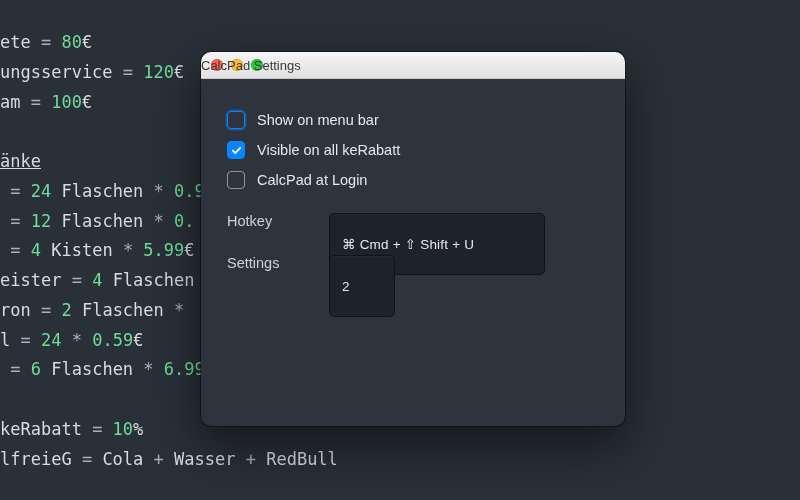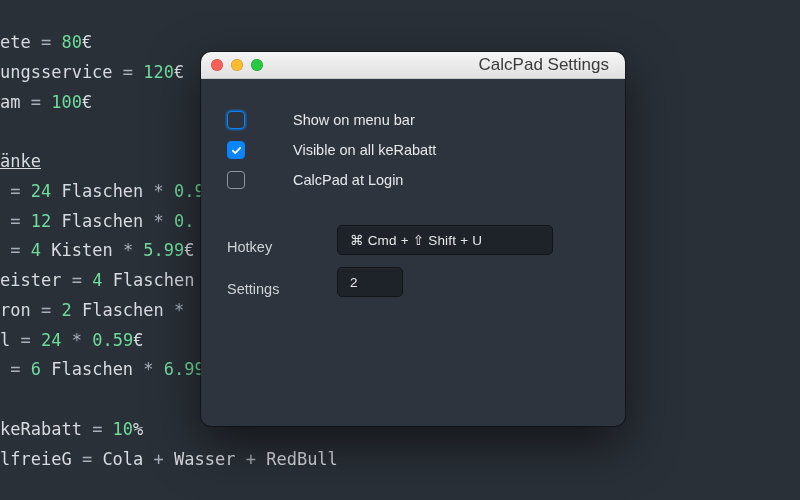--- a/index.html
+++ b/index.html
@@ -75,23 +75,23 @@
   }
   .traffic .dot {
     width: 12px; height: 12px; border-radius: 50%;
     box-shadow: inset 0 0 0 0.5px rgba(0,0,0,0.25);
   }
   .dot.close { background: #ff5f57; }
   .dot.min   { background: #febc2e; }
   .dot.zoom  { background: #28c840; }
   .titlebar .title {
     position: absolute;
-    left: 0; right: 16px;
-    text-align: right;
-    font-size: 17px;
+    left: 0; right: 8px;
+    text-align: left;
+    font-size: 13px;
     color: var(--titlebar-text);
     font-weight: 500;
     pointer-events: none;
   }
   .panel-body {
     padding: 26px 26px 20px 26px;
     color: var(--text-light);
     font-size: 14.5px;
   }
   .check-row {
@@ -114,39 +114,39 @@
     background: var(--accent);
     border-color: var(--accent);
   }
   .checkbox.highlight {
     
     border-color: var(--accent);
     box-shadow: 0 0 0 1.5px rgba(10,132,255,0.45);
   }
   .checkbox svg { width: 11px; height: 11px; display:block; }
   .checkbox:not(.checked) svg { display: none; }
-  .check-label { color: var(--text-light); margin-left: 36px; }
+  .check-label { color: var(--text-light); }
   .divider { height: 18px; }
 
   .form-row {
     display: flex;
-    align-items: flex-end;
-    gap: 20px;
+    align-items: flex-start;
+    gap: 12px;
     height: 42px;
   }
   .form-label { width: 90px; color: var(--text-dim); }
   .field {
     background: var(--field-bg);
     border: 1px solid #111418;
     border-radius: 5px;
     color: var(--text-light);
     height: 28px;
     display: inline-flex;
     align-items: center;
-    padding: 0 12px;
+    padding: 16px 12px;
     font-size: 13.5px;
     box-shadow: inset 0 1px 0 rgba(255,255,255,0.03);
   }
   .field.hotkey { min-width: 190px; letter-spacing: 0.2px; }
   .field.precision { width: 40px; justify-content: flex-start; }
 </style>
 </head>
 <body>
 
 <div class="editor" id="editor"><span class="line"><span class="ident">ete </span><span class="op">= </span><span class="num">80</span><span class="cur">€</span></span><span class="line"><span class="ident">ungsservice </span><span class="op">= </span><span class="num">120</span><span class="cur">€</span></span><span class="line"><span class="ident">am </span><span class="op">= </span><span class="num">100</span><span class="cur">€</span></span><span class="line"> </span><span class="line"><span class="hdr">änke</span></span><span class="line"><span class="ident"> </span><span class="op">= </span><span class="num">24</span><span class="ident"> Flaschen</span><span class="op"> * </span><span class="num">0.99</span><span class="cur">€</span></span><span class="line"><span class="ident"> </span><span class="op">= </span><span class="num">12</span><span class="ident"> Flaschen</span><span class="op"> * </span><span class="num">0.</span></span><span class="line"><span class="ident"> </span><span class="op">= </span><span class="num">4</span><span class="ident"> Kisten</span><span class="op"> * </span><span class="num">5.99</span><span class="cur">€</span></span><span class="line"><span class="ident">eister </span><span class="op">= </span><span class="num">4</span><span class="ident"> Flaschen</span><span class="op"> * </span></span><span class="line"><span class="ident">ron </span><span class="op">= </span><span class="num">2</span><span class="ident"> Flaschen</span><span class="op"> * </span></span><span class="line"><span class="ident">l </span><span class="op">= </span><span class="num">24</span><span class="op"> * </span><span class="num">0.59</span><span class="cur">€</span></span><span class="line"><span class="ident"> </span><span class="op">= </span><span class="num">6</span><span class="ident"> Flaschen</span><span class="op"> * </span><span class="num">6.99</span><span class="cur">€</span></span><span class="line"> </span><span class="line"><span class="ident">keRabatt </span><span class="op">= </span><span class="num">10</span><span class="cur">%</span></span><span class="line"><span class="ident">lfreieG </span><span class="op">= </span><span class="ident">Cola </span><span class="op">+ </span><span class="ident">Wasser </span><span class="op">+ </span><span class="ident">RedBull</span></span></div>

